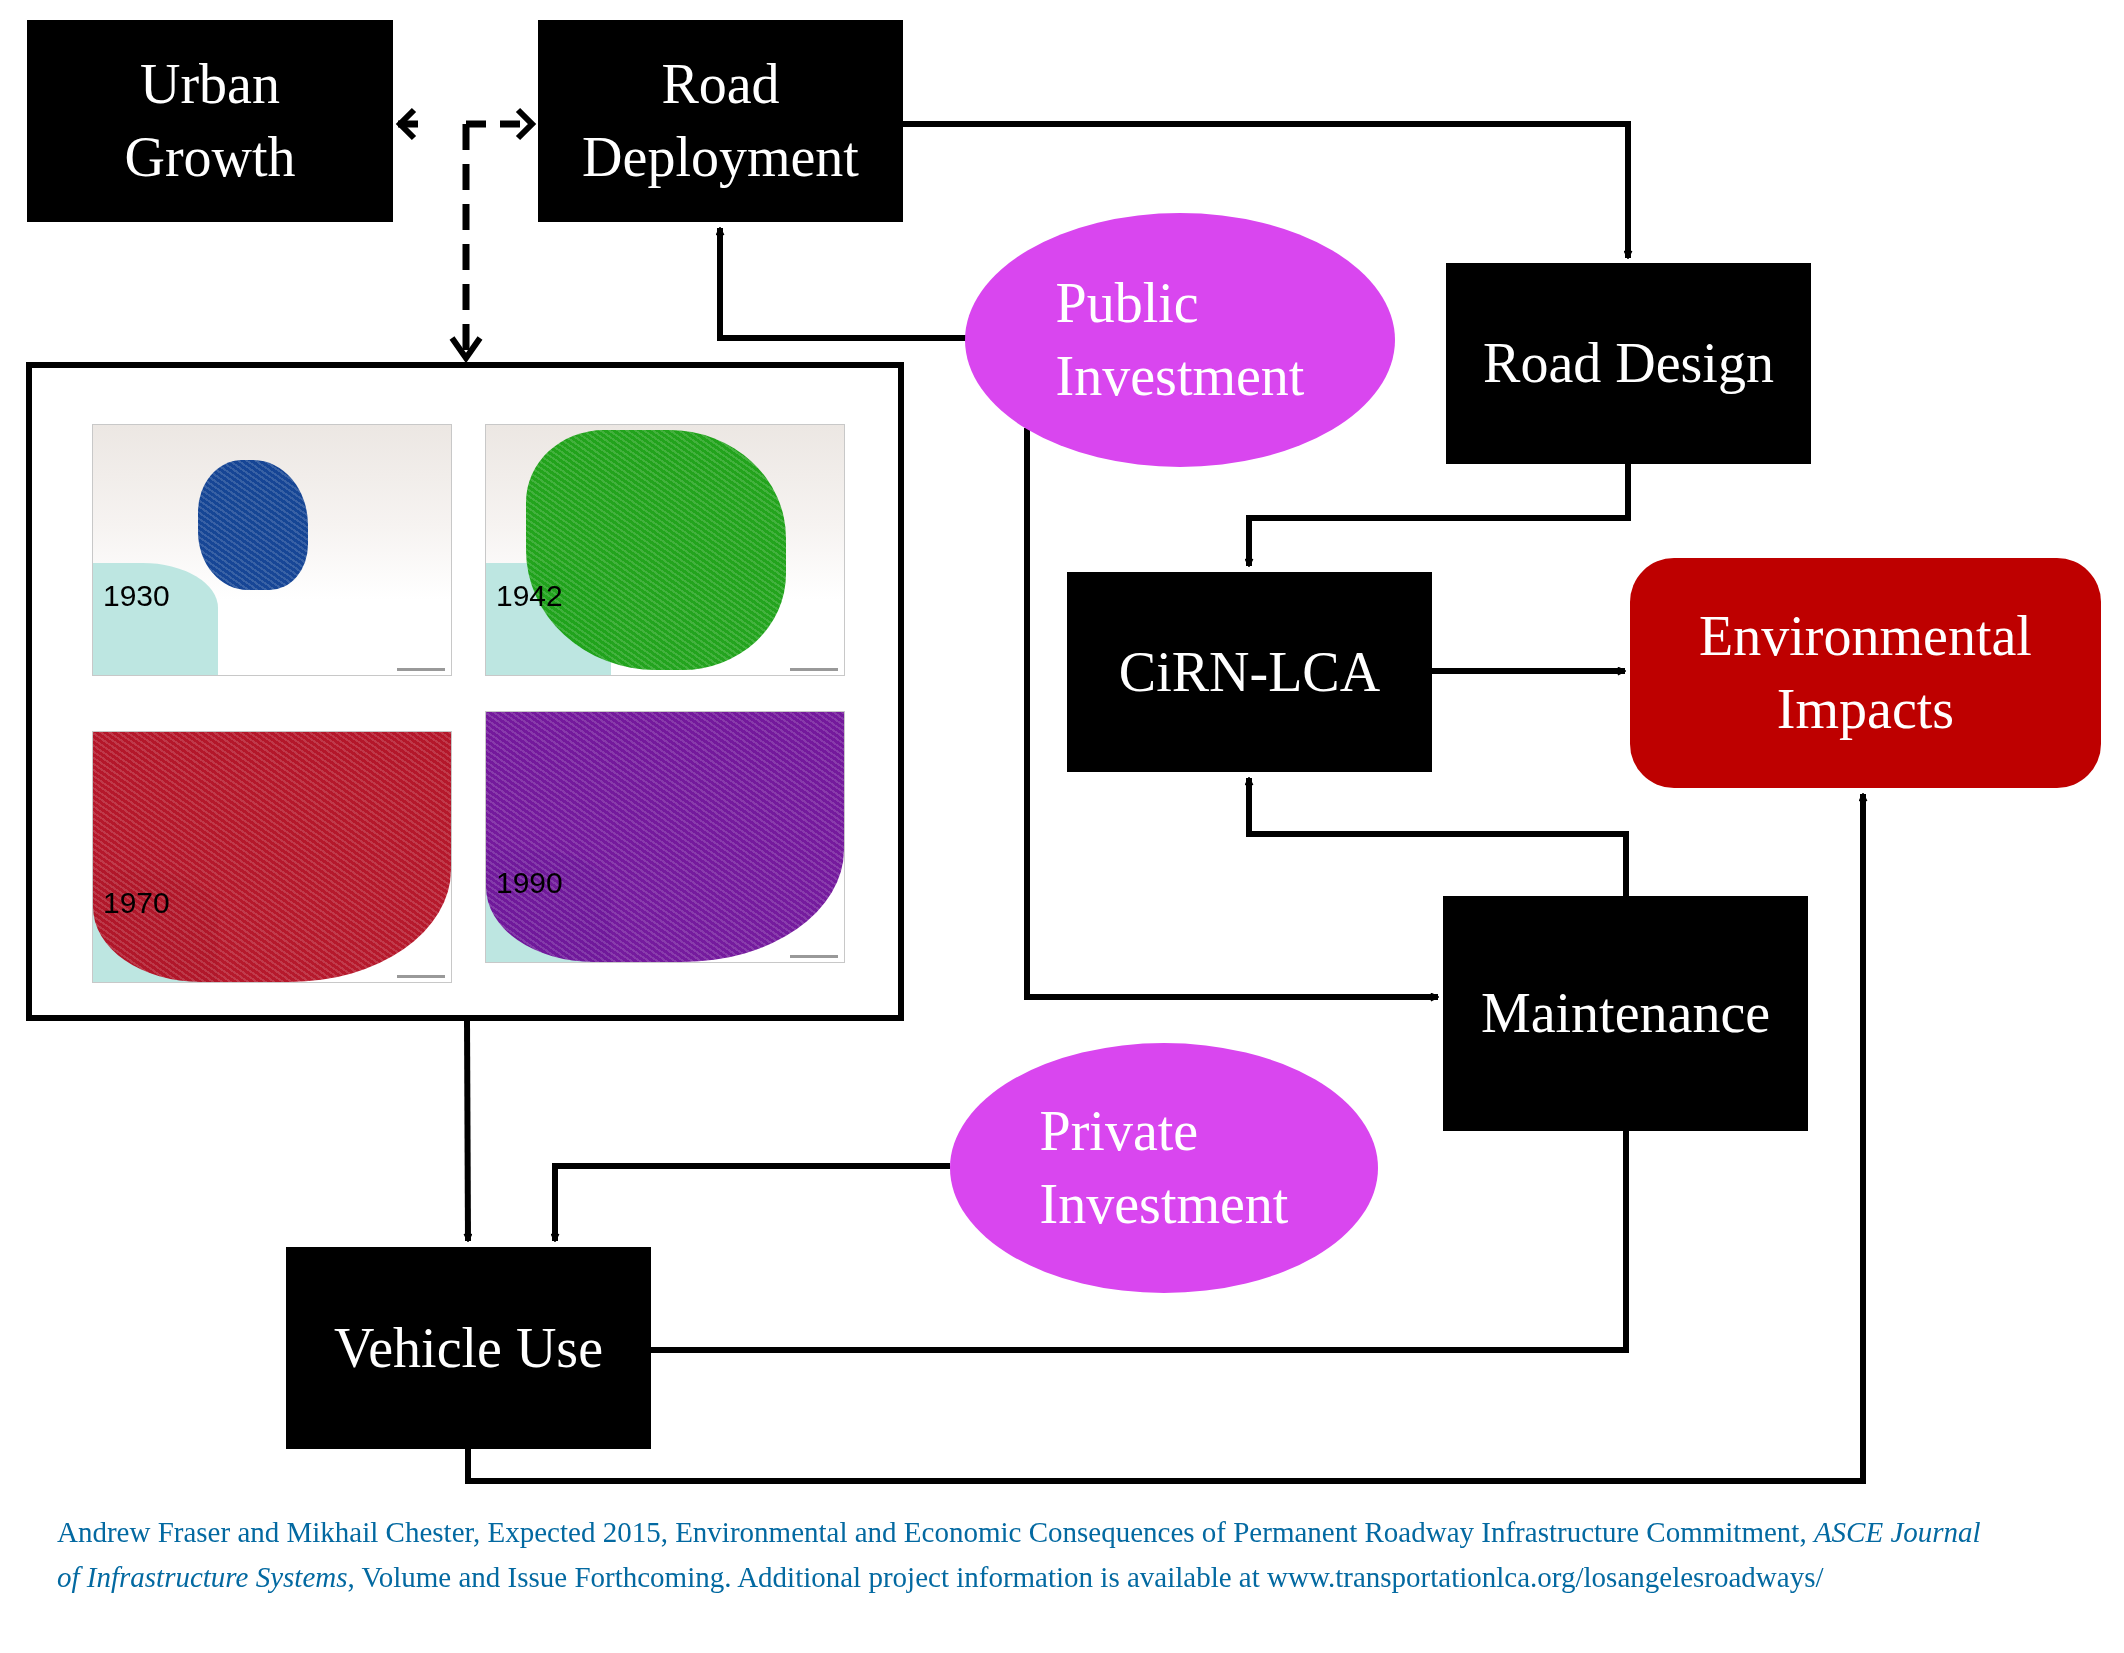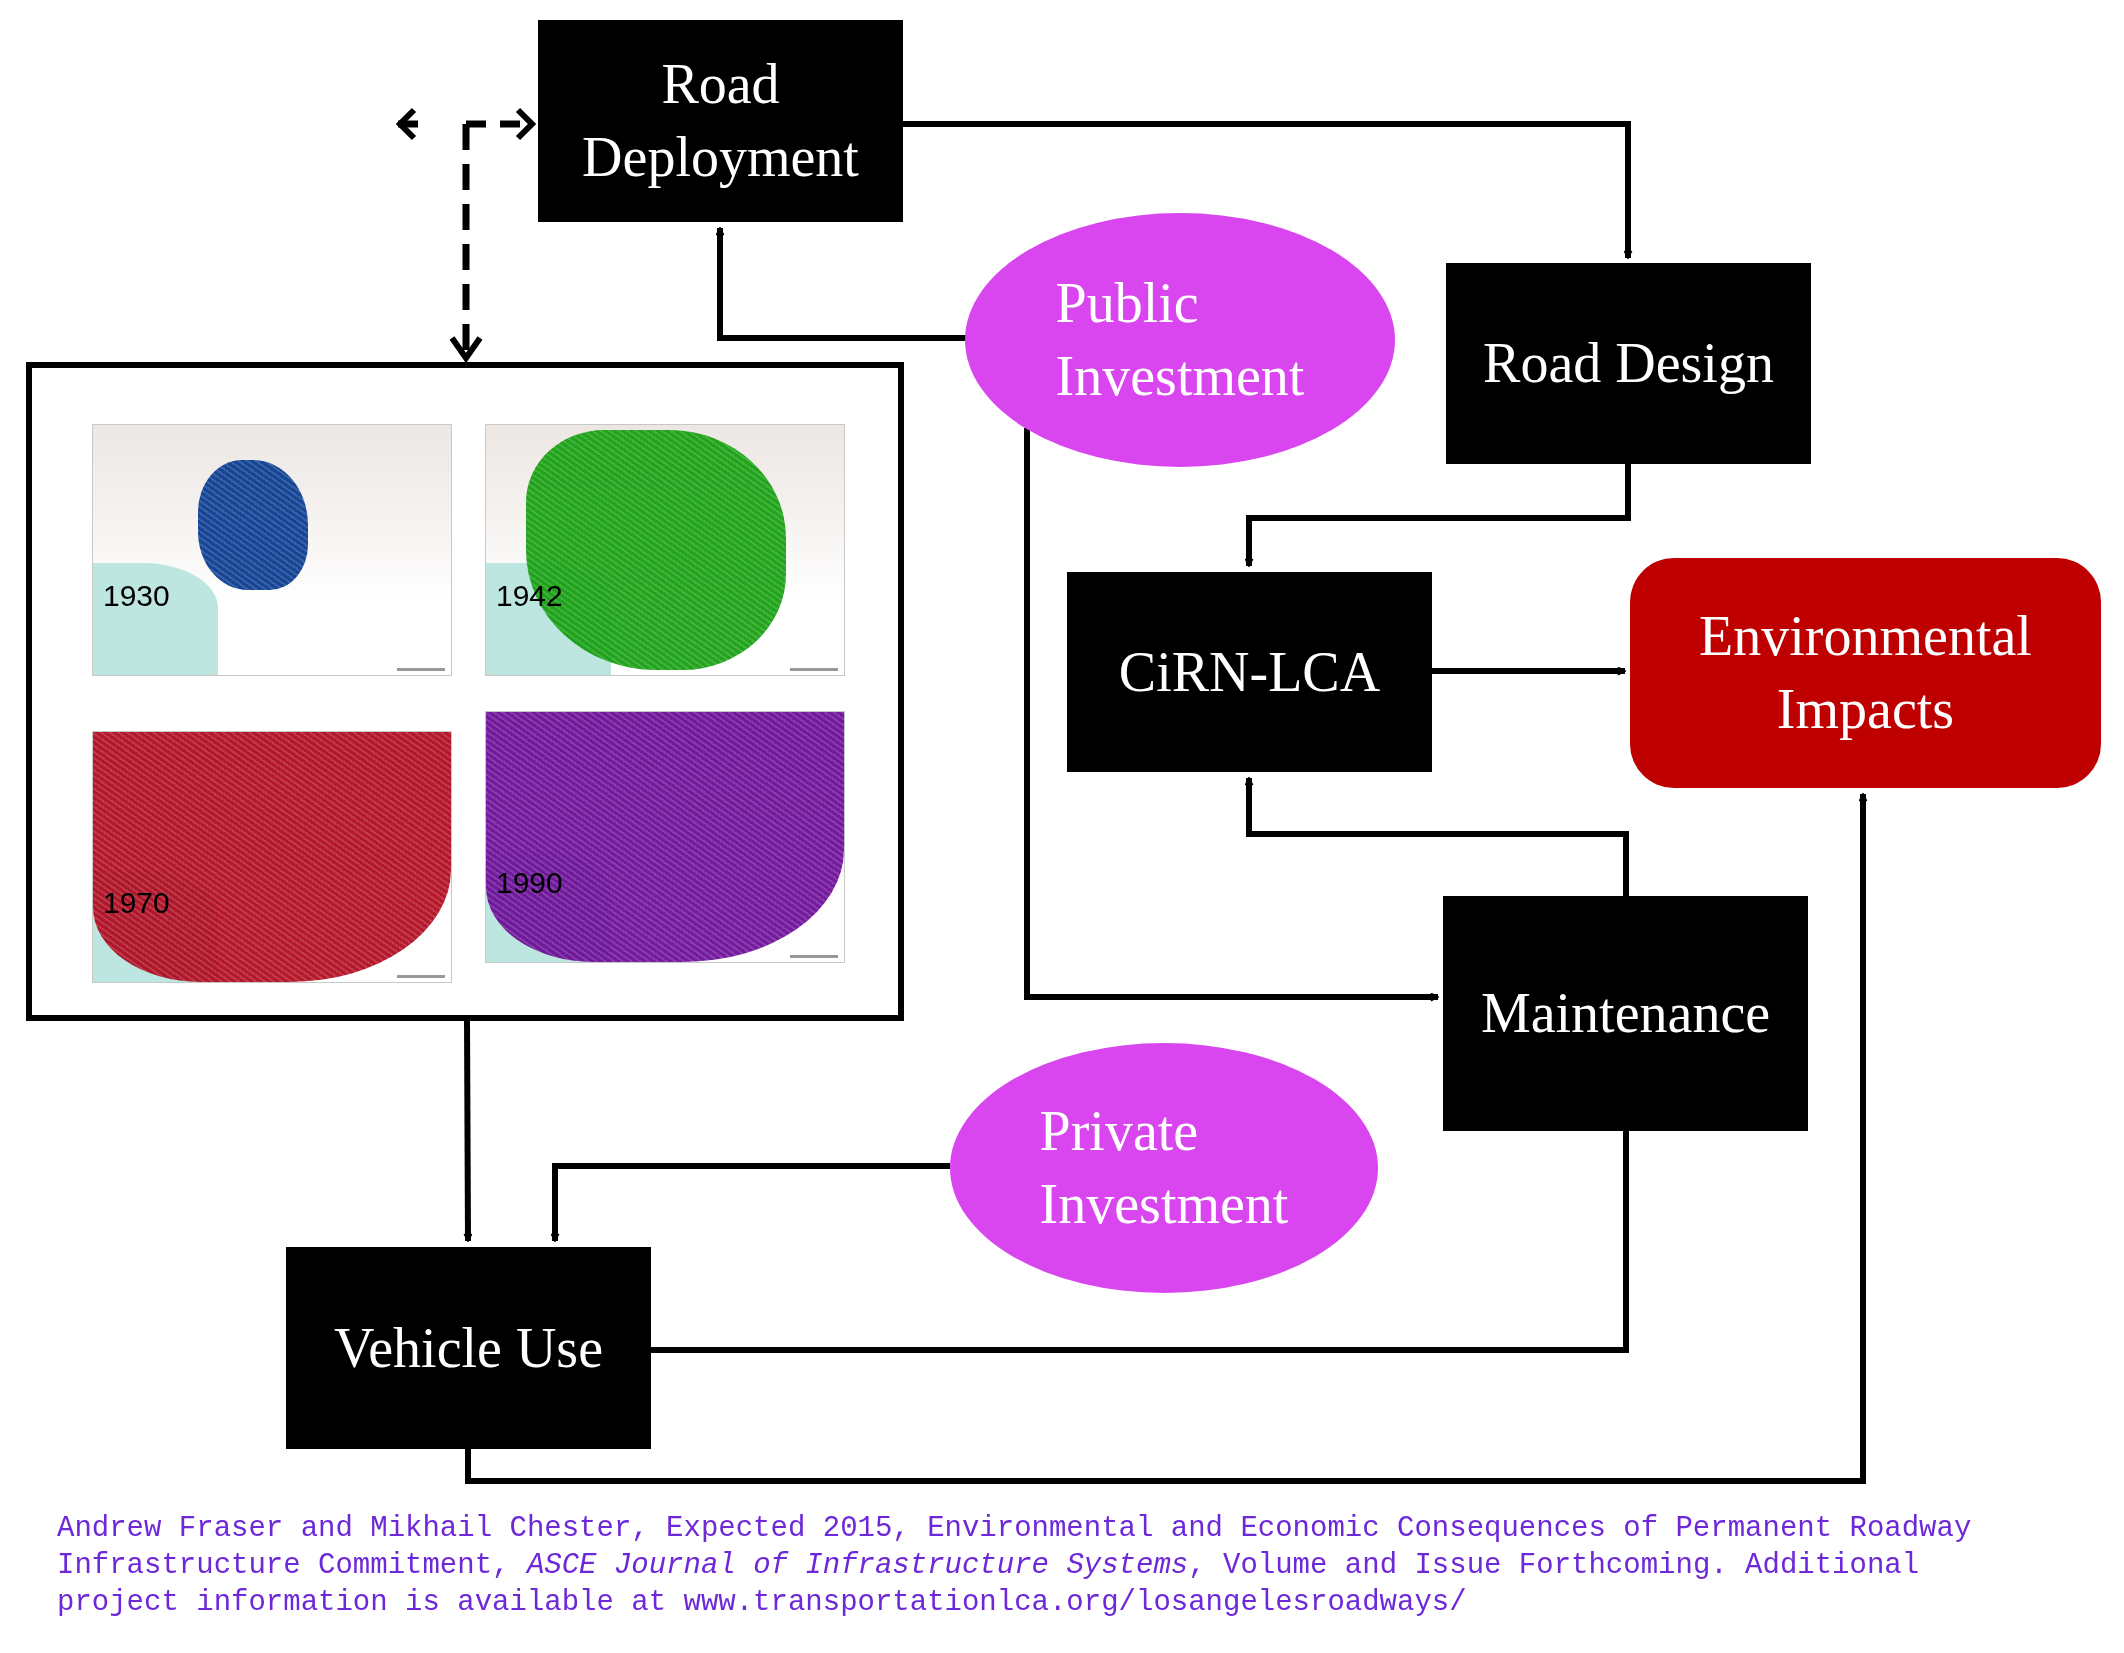--- a/index.html
+++ b/index.html
@@ -11,21 +11,21 @@
              text-align:left; font-family:"Liberation Serif", serif; font-size:56px; line-height:1.3; }
   .lbl { white-space:pre-line; }
   #wires { position:absolute; left:0; top:0; }
   .mapframe { position:absolute; left:26px; top:362px; width:878px; height:659px; border:6px solid #000; box-sizing:border-box; background:#fff;padding-left:33px; }
   .map { position:absolute; width:358px; height:250px; border:1px solid #c8c8c8; overflow:hidden;
          background: linear-gradient(180deg, #ece7e3 0%, #f6f3f1 40%, #ffffff 70%); }
   .map .sea { position:absolute; left:0; bottom:0; width:35%; height:45%; background:#BDE6E1; border-top-right-radius:60% 40%; }
   .map .blob { position:absolute; }
   .map .year { position:absolute; left:10px; top:154px; font-family:"Liberation Sans", sans-serif; font-size:30px; color:#000; }
   .map .src { position:absolute; right:6px; bottom:4px; width:48px; height:3px; background:#999; }
-  .citation { position:absolute; left:57px; top:1510px; width:1950px; font-family:Liberation Mono, monospace; font-size:29px; line-height:37px; color:#6d28d9; }
+  .citation { position:absolute; left:57px; top:1510px; width:1950px; font-family:Liberation Serif, serif; font-size:29px; line-height:45px; color:#0369a1; }
   .citation i { font-style:italic; }
 </style>
 </head>
 <body>
 
 <div id="canvas">
 
   <svg id="wires" width="2124" height="1653">
     <defs>
       <marker id="arr" viewBox="0 0 20 20" refX="18" refY="10" markerWidth="9" markerHeight="9" orient="auto" markerUnits="userSpaceOnUse">
@@ -56,20 +56,24 @@
 
     <polyline points="467,1021 468,1241" fill="none" stroke="#000" stroke-width="6" marker-end="url(#arr)"></polyline>
 
     <polyline points="950,1166 555,1166 555,1241" fill="none" stroke="#000" stroke-width="6" marker-end="url(#arr)"></polyline>
 
     <polyline points="651,1350 1626,1350 1626,1103" fill="none" stroke="#000" stroke-width="6" marker-end="url(#arr)"></polyline>
 
     <polyline points="468,1449 468,1481 1863,1481 1863,794" fill="none" stroke="#000" stroke-width="6" marker-end="url(#arr)"></polyline>
   </svg>
 
+  <div class="box" style="left:27px;top:20px;width:366px;height:202px;">
+    <span class="lbl">Urban
+Growth</span>
+  </div>
 
   <div class="box" style="left:538px;top:20px;width:365px;height:202px;">
     <span class="lbl">Road
 Deployment</span>
   </div>
 
   <div class="ellipse" style="left:965px;top:213px;width:430px;height:254px;">
     <span class="lbl">Public
 Investment</span>
   </div>

